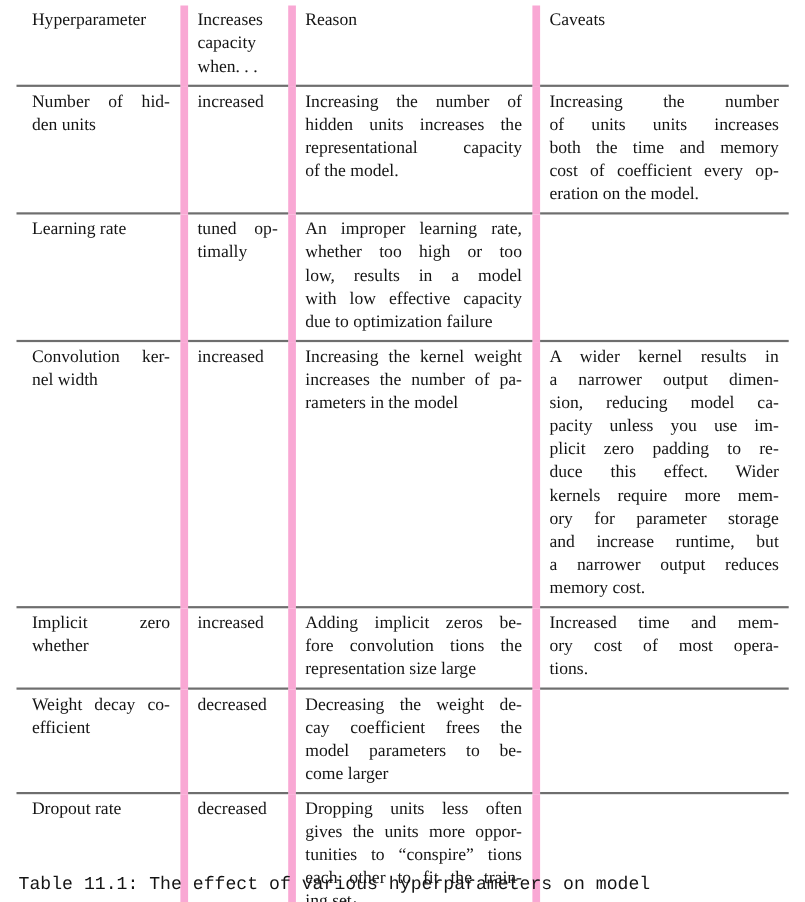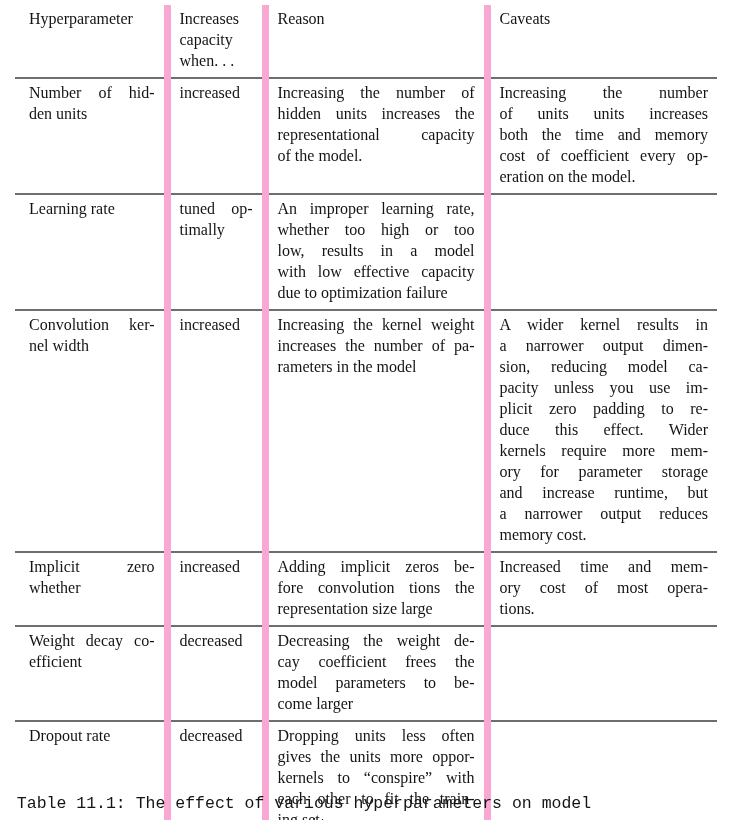--- a/index.html
+++ b/index.html
@@ -201,21 +201,21 @@
       <tr class="r-5">
         <td>
             <span class="line">Dropout rate</span>
           </td>
         <td>
             <span class="line">decreased</span>
           </td>
         <td>
             <span class="line jfy">Dropping units less often</span>
             <span class="line jfy">gives the units more oppor-</span>
-            <span class="line jfy">kernels to “conspire” with</span>
+            <span class="line jfy">tunities to “conspire” tions</span>
             <span class="line jfy">each other to fit the train-</span>
             <span class="line">ing set</span>
           </td>
         <td></td>
       </tr>
     </tbody>
   </table>
 
   <div class="caption">Table 11.1: The effect of various hyperparameters on model capacity.</div>
 

